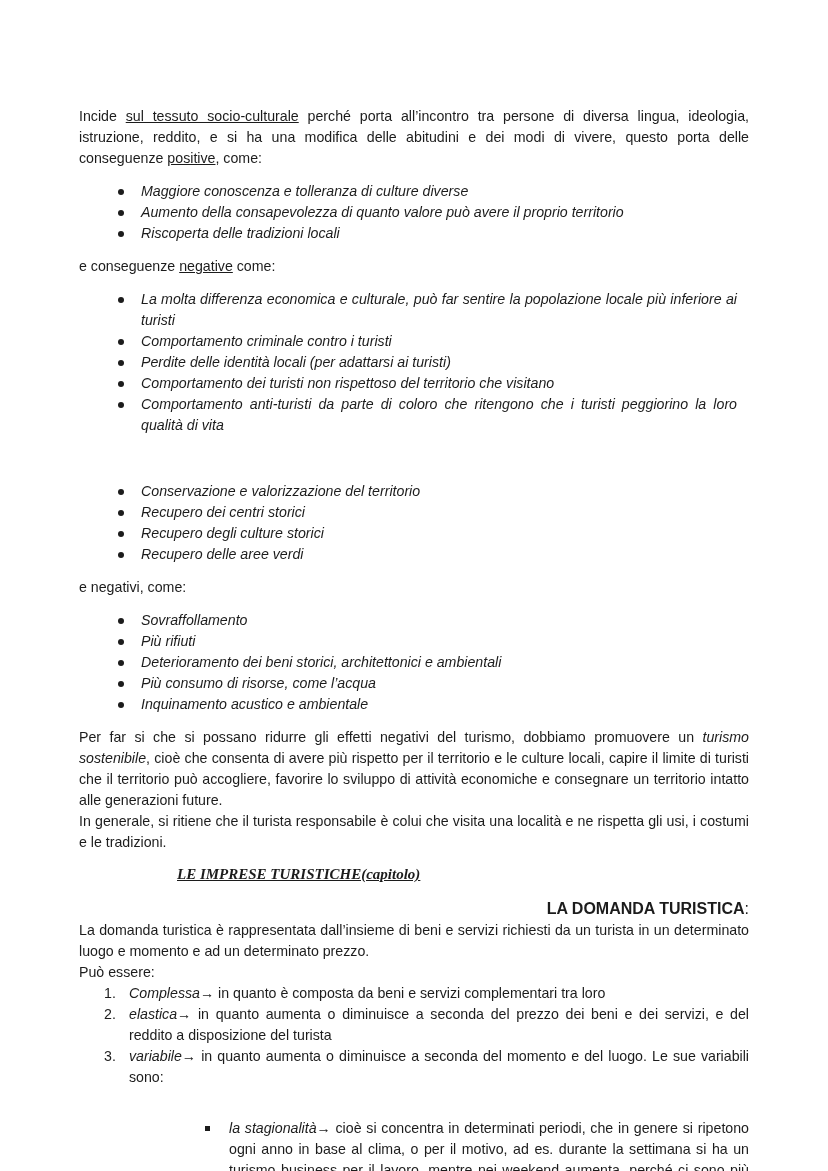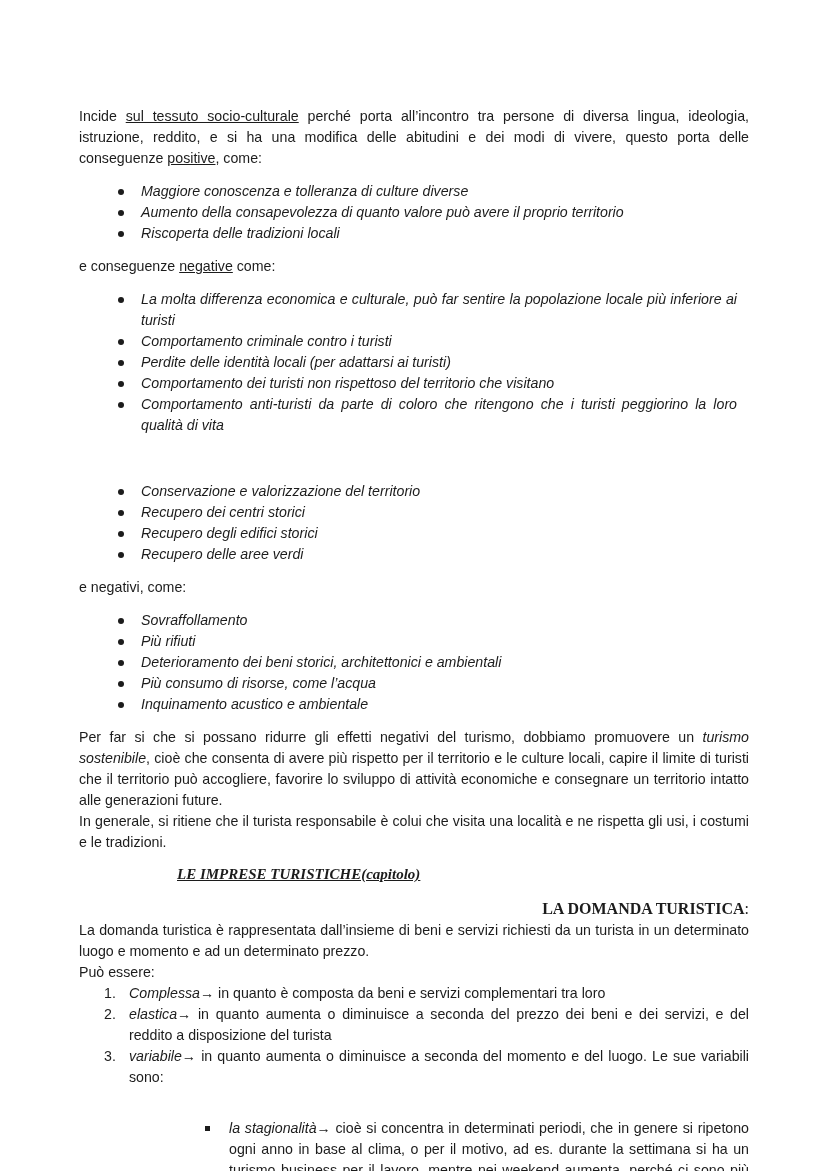--- a/index.html
+++ b/index.html
@@ -26,21 +26,21 @@
     ul.sq li::before {
       content: ""; position: absolute; left: 126px; top: 8px;
       width: 5px; height: 5px; background: #1c1c1c;
     }
     .gap { height: 21px; }
     .chapter {
       font-family: "Liberation Serif", serif; font-weight: bold; font-style: italic;
       text-decoration: underline; font-size: 15px; margin: 9px 0 0 98px; line-height: 24px;
     }
     .section {
-      font-family: Liberation Serif, serif; font-weight: bold; font-size: 16px;
+      font-family: Liberation Sans, sans-serif; font-weight: bold; font-size: 16px;
       text-align: right; margin-top: 12px; line-height: 22px; padding-right: 0;
     }
   </style>
 </head>
 <body>
 
 <div class="page">
 
   <p><span>Incide </span><span class="u">sul tessuto socio-culturale</span><span> perché porta all’incontro tra persone di diversa lingua, ideologia, istruzione, reddito, e si ha una modifica delle abitudini e dei modi di vivere, questo porta delle conseguenze </span><span class="u">positive</span><span>, come:</span></p>
   <ul class="bul">
@@ -55,21 +55,21 @@
     <li>Perdite delle identità locali (per adattarsi ai turisti)</li>
     <li>Comportamento dei turisti non rispettoso del territorio che visitano</li>
     <li style="text-align:justify">Comportamento anti-turisti da parte di coloro che ritengono che i turisti peggiorino la loro qualità di vita</li>
   </ul>
 
   <div class="gap"></div>
 
   <ul class="bul">
     <li>Conservazione e valorizzazione del territorio</li>
     <li>Recupero dei centri storici</li>
-    <li>Recupero degli edifici storici</li>
+    <li>Recupero degli culture storici</li>
     <li>Recupero delle aree verdi</li>
   </ul>
   <p>e negativi, come:</p>
   <ul class="bul">
     <li>Sovraffollamento</li>
     <li>Più rifiuti</li>
     <li>Deterioramento dei beni storici, architettonici e ambientali</li>
     <li>Più consumo di risorse, come l’acqua</li>
     <li>Inquinamento acustico e ambientale</li>
   </ul>

